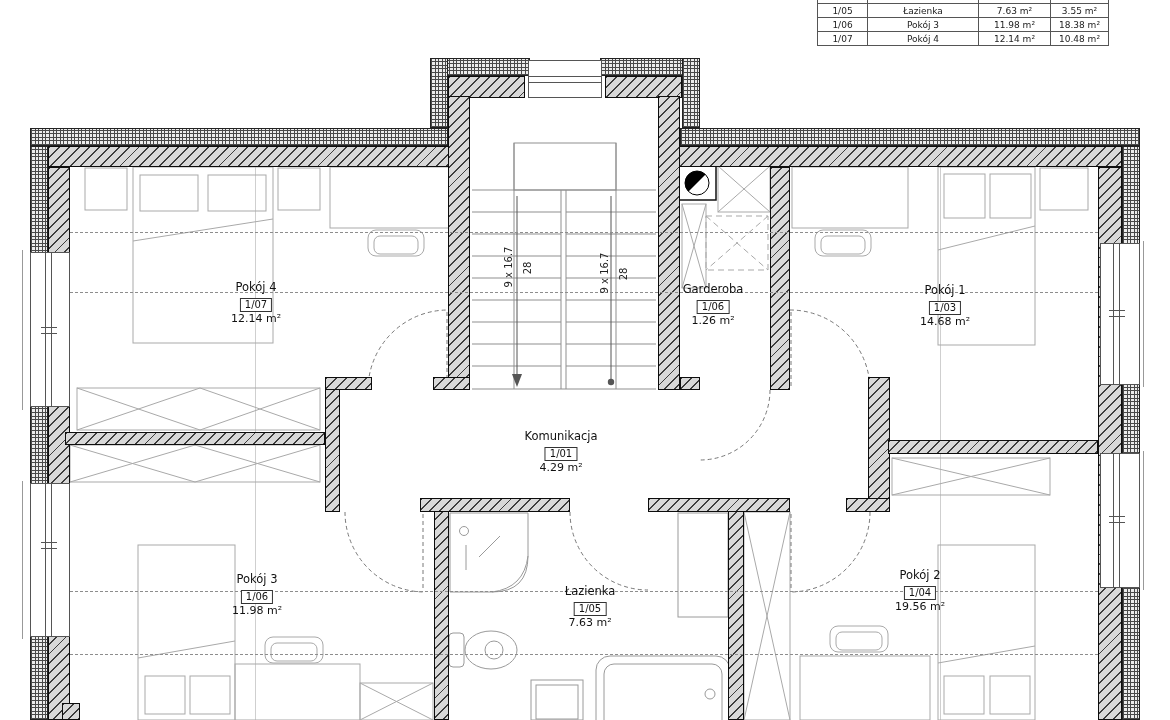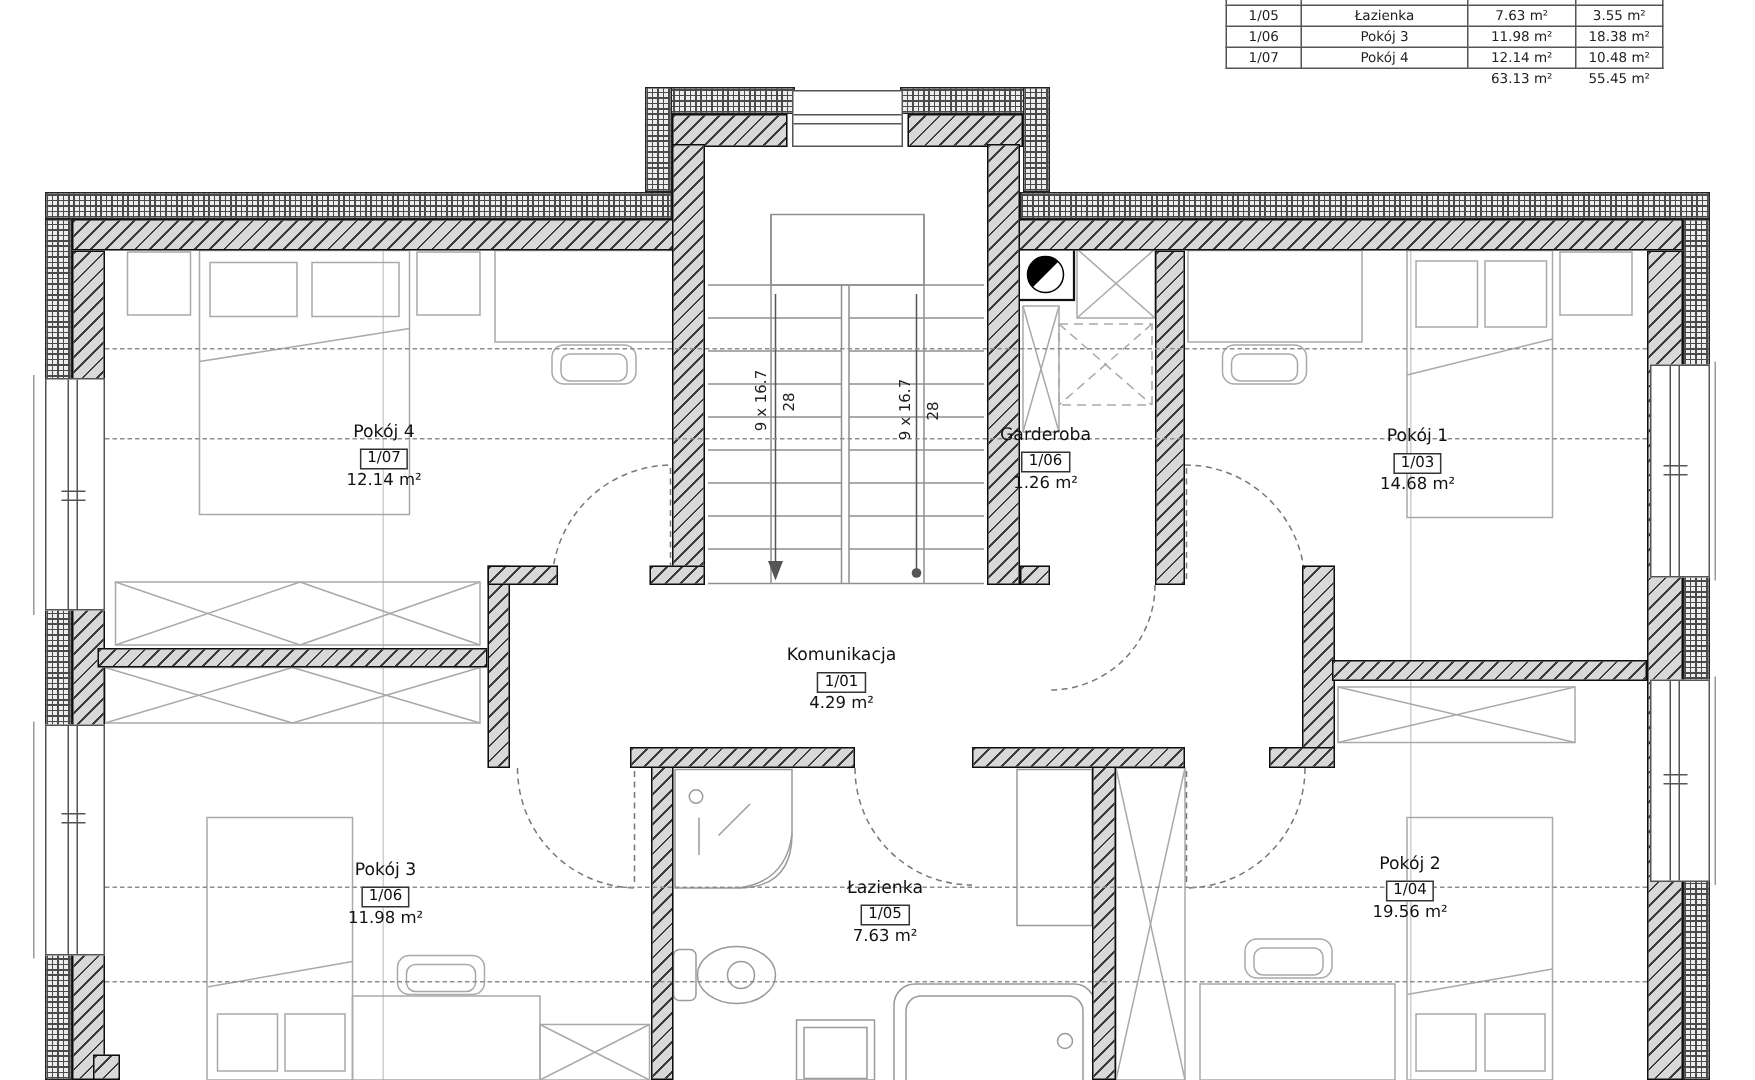--- a/index.html
+++ b/index.html
@@ -253,21 +253,21 @@
   <div class="dash" style="left:70px;top:232px;width:1028px"></div>
   <div class="dash" style="left:70px;top:292px;width:1028px"></div>
   <div class="dash" style="left:70px;top:591px;width:1028px"></div>
   <div class="dash" style="left:70px;top:654px;width:1028px"></div>
 
   <div class="rlabel" style="left:256px;top:281px">
     <div class="nm">Pokój 4</div>
     <div><span class="no">1/07</span></div>
     <div class="ar">12.14 m²</div>
   </div>
-  <div class="rlabel" style="left:697px;top:283px">
+  <div class="rlabel" style="left:713px;top:283px">
     <div class="nm">Garderoba</div>
     <div><span class="no">1/06</span></div>
     <div class="ar">1.26 m²</div>
   </div>
   <div class="rlabel" style="left:945px;top:284px">
     <div class="nm">Pokój 1</div>
     <div><span class="no">1/03</span></div>
     <div class="ar">14.68 m²</div>
   </div>
   <div class="rlabel" style="left:561px;top:430px">
@@ -278,21 +278,21 @@
   <div class="rlabel" style="left:257px;top:573px">
     <div class="nm">Pokój 3</div>
     <div><span class="no">1/06</span></div>
     <div class="ar">11.98 m²</div>
   </div>
   <div class="rlabel" style="left:590px;top:585px">
     <div class="nm">Łazienka</div>
     <div><span class="no">1/05</span></div>
     <div class="ar">7.63 m²</div>
   </div>
-  <div class="rlabel" style="left:940px;top:569px">
+  <div class="rlabel" style="left:920px;top:569px">
     <div class="nm">Pokój 2</div>
     <div><span class="no">1/04</span></div>
     <div class="ar">19.56 m²</div>
   </div>
 
   <div class="stxt" style="left:508px;top:267px">9 x 16.7</div>
   <div class="stxt" style="left:527px;top:268px">28</div>
   <div class="stxt" style="left:604px;top:273px">9 x 16.7</div>
   <div class="stxt" style="left:623px;top:274px">28</div>
 
@@ -321,22 +321,16 @@
       <td>Pokój 3</td>
       <td>11.98 m²</td>
       <td>18.38 m²</td>
     </tr>
     <tr>
       <td>1/07</td>
       <td>Pokój 4</td>
       <td>12.14 m²</td>
       <td>10.48 m²</td>
     </tr>
-    <tr class="tot">
-      <td></td>
-          <td></td>
-      <td>63.13 m²</td>
-      <td>55.45 m²</td>
-    </tr>
   </tbody>
     </table>
 
 </div>
 
 </body></html>

